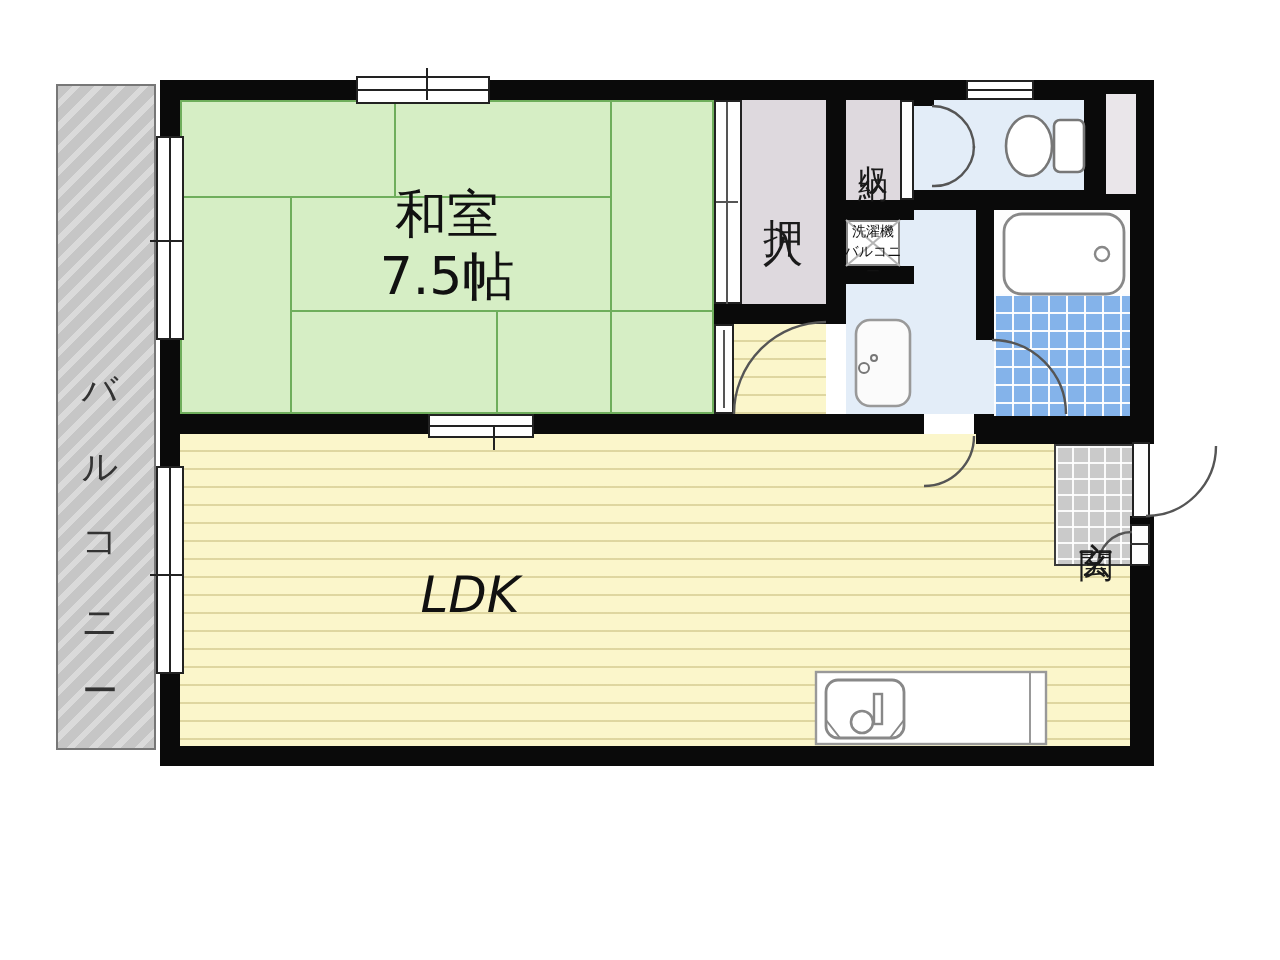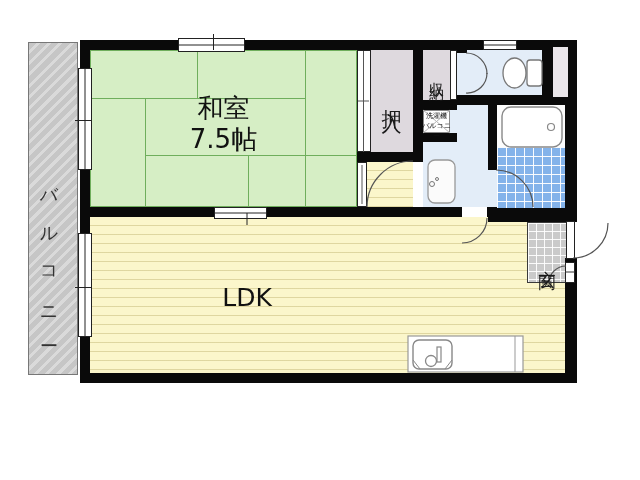--- a/index.html
+++ b/index.html
@@ -136,21 +136,21 @@
     <path d="M85,233 V337 M75,287.5 H91" stroke="#222" stroke-width="1" fill="none"></path>
     <path d="M214,213 H267 M247,213 V225" stroke="#222" stroke-width="1" fill="none"></path>
     <path d="M363.5,51 V152 M358,101 H369" stroke="#555" stroke-width="1" fill="none"></path>
     <path d="M362,165 V204" stroke="#555" stroke-width="1" fill="none"></path>
   </svg>
 
   <div class="hlabel" style="left:90px;top:93px;width:267px;font-size:26px;">
     <div>和室</div>
     <div>7.5帖</div>
   </div>
-  <div class="hlabel" style="left:182px;top:283px;width:130px;font-size:25px;">LDK</div>
+  <div class="hlabel" style="left:170px;top:283px;width:130px;font-size:25px;font-style:italic;">LDK</div>
   <div class="vlabel" style="left:378px;top:68px;width:28px;height:58px;font-size:20px;letter-spacing:4px;">押入</div>
   <div class="vlabel" style="left:421px;top:52px;width:30px;height:44px;font-size:15px;letter-spacing:4px;">収納</div>
   <div class="hlabel" style="left:422px;top:112px;width:29px;font-size:7px;line-height:1.4;">
     <div>洗濯機</div>
     <div>バルコニー</div>
   </div>
   <div class="vlabel" style="left:534px;top:236px;width:26px;height:50px;font-size:17px;letter-spacing:4px;">玄関</div>
   <div class="vlabel" style="left:36px;top:150px;width:26px;height:230px;font-size:18px;letter-spacing:20px;color:#333;">バルコニー</div>
 
 </div>

